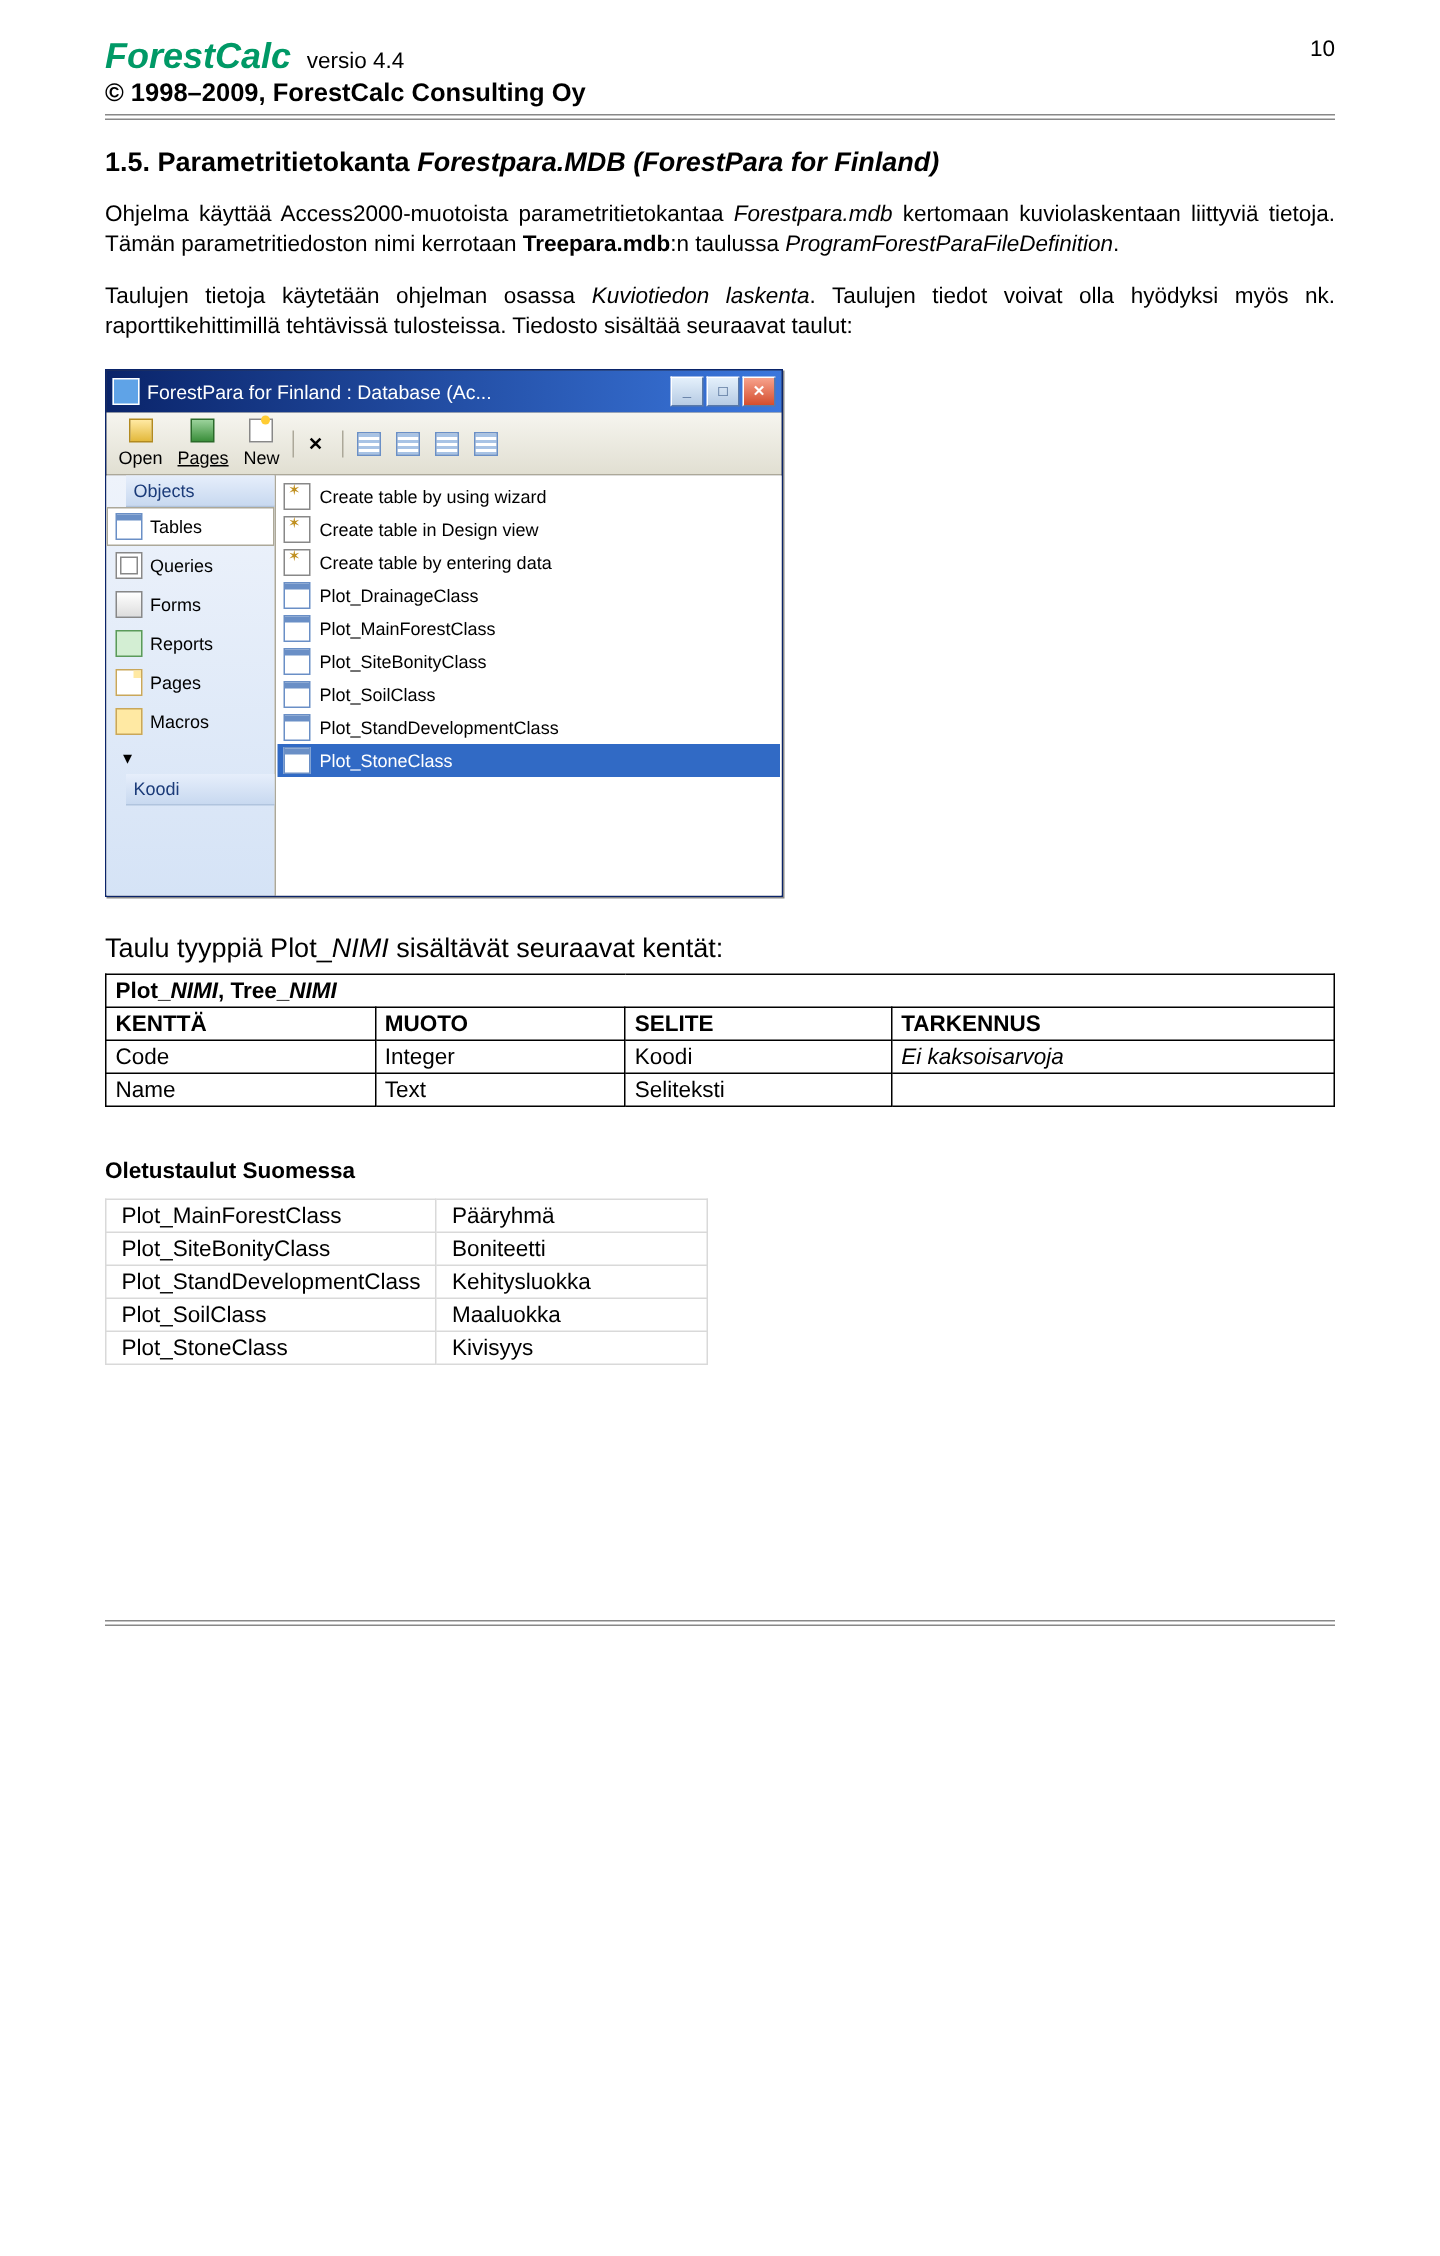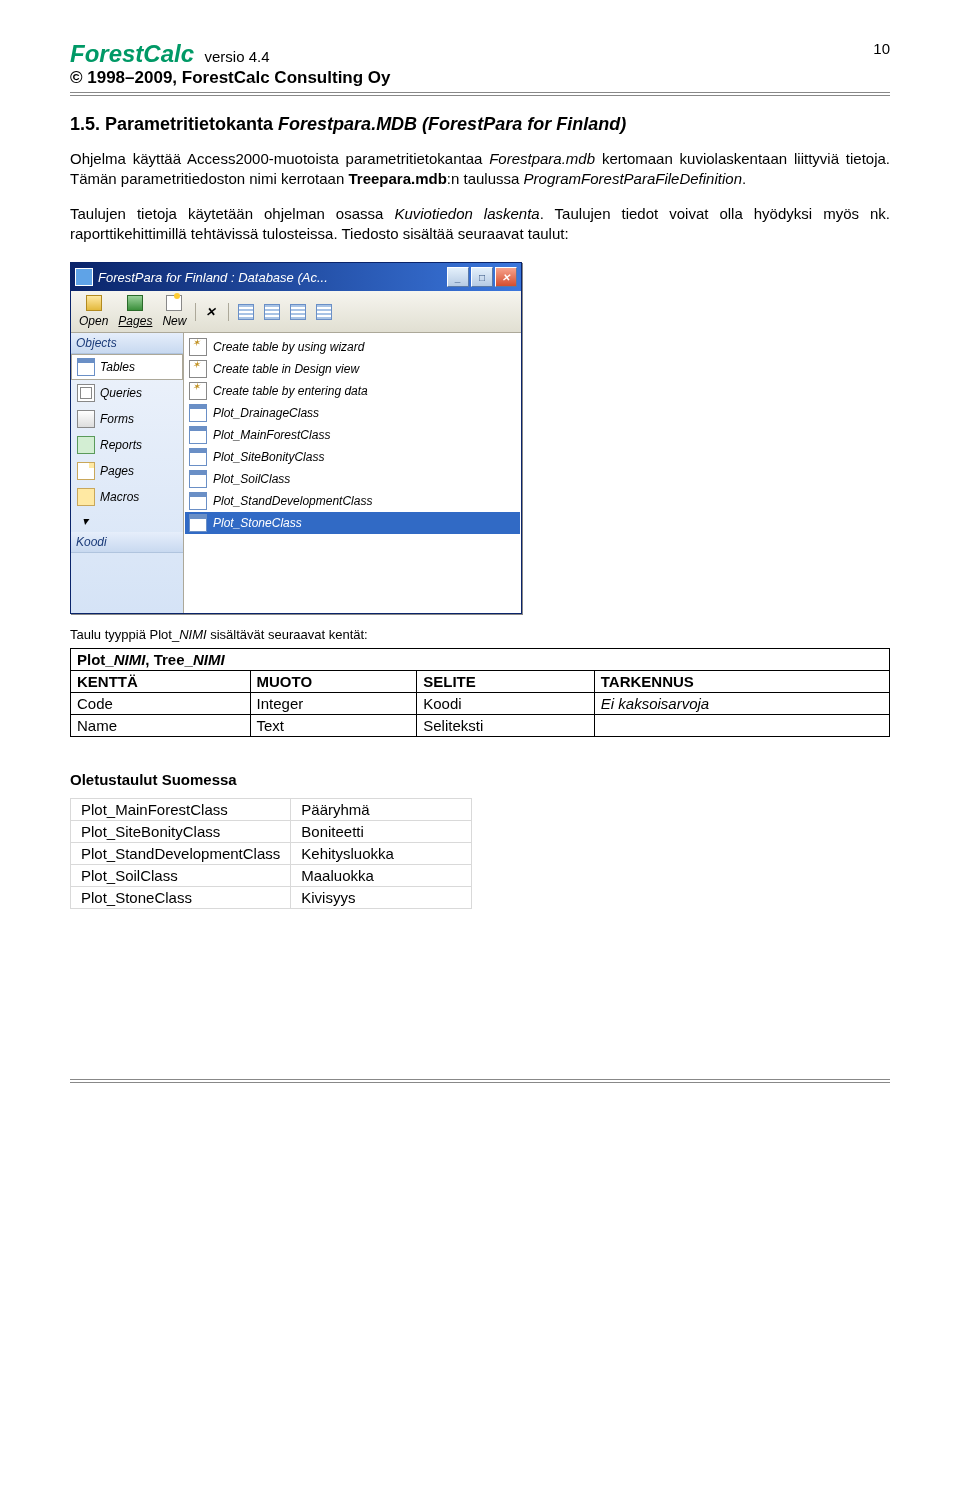--- a/index.html
+++ b/index.html
@@ -4,21 +4,21 @@
 <style>
   body {
     margin: 0;
     padding: 0;
     font-family: Arial, Helvetica, sans-serif;
     background: #fff;
     color: #000;
     width: 960px;
   }
   .page {
-    padding: 40px 70px 40px 70px;
+    padding: 24px 70px 40px 70px;
   }
   .header {
     position: relative;
     margin-bottom: 4px;
   }
   .title {
     font-size: 24px;
     font-weight: bold;
     font-style: italic;
     color: #009966;
@@ -62,21 +62,20 @@
   .italic { font-style: italic; }
   .bold { font-weight: bold; }
 
   
   .db-window {
     margin-top: 18px;
     width: 450px;
     border: 1px solid #0a246a;
     background: #404040;
     box-shadow: 1px 1px 0 #888;
-    font-style: italic;
   }
   .db-titlebar {
     display: flex;
     align-items: center;
     background: linear-gradient(to right, #0a246a, #3b77dd);
     color: #fff;
     font-size: 13px;
     padding: 3px 4px;
     height: 22px;
   }
@@ -147,20 +146,21 @@
     background: linear-gradient(#eef3fb, #d5e3f6);
     border-right: 1px solid #aca899;
     font-size: 12px;
   }
   .sb-group {
     padding: 3px 5px;
     background: linear-gradient(#e6eefb, #c8d9f0);
     border-bottom: 1px solid #b0c4de;
     color: #1b3b79;
     font-weight: normal;
+    margin-left: 13px;
   }
   .sb-item {
     display: flex;
     align-items: center;
     padding: 3px 5px;
     gap: 5px;
     color: #000;
     border: 1px solid transparent;
   }
   .sb-item.selected {
@@ -240,22 +240,22 @@
     padding: 2px 10px;
     min-width: 160px;
   }
 
   .subheading {
     font-size: 15px;
     font-weight: bold;
     margin-top: 34px;
   }
   .caption {
-    font-size: 13px;
-    margin-top: 13px;
+    font-size: 18px;
+    margin-top: 24px;
   }
 
   .footer-rule {
     margin-top: 170px;
   }
 </style>
 </head>
 <body>
 
 <div class="page">

